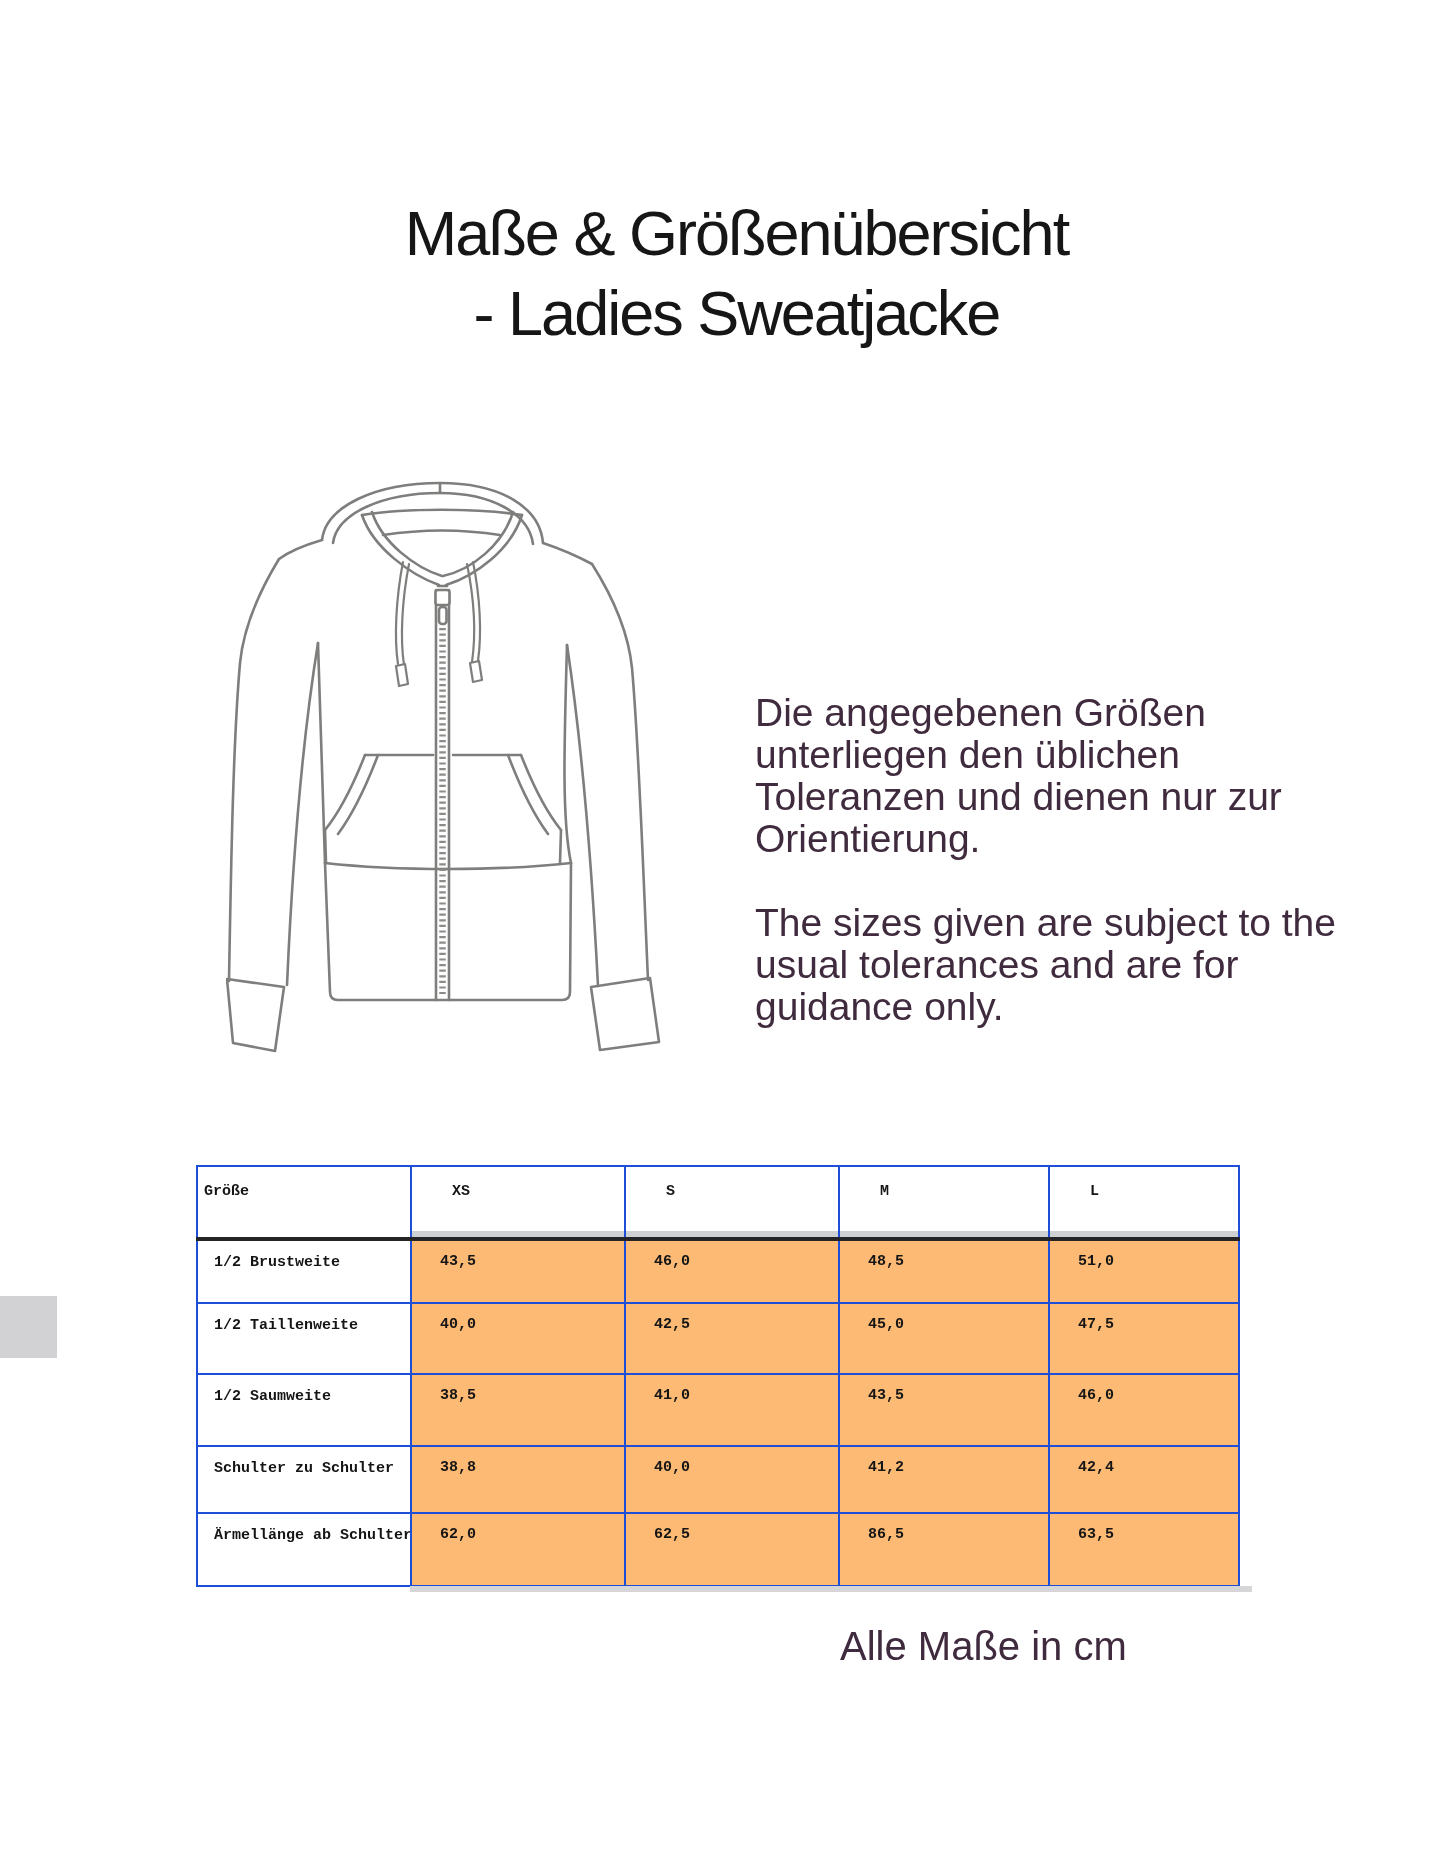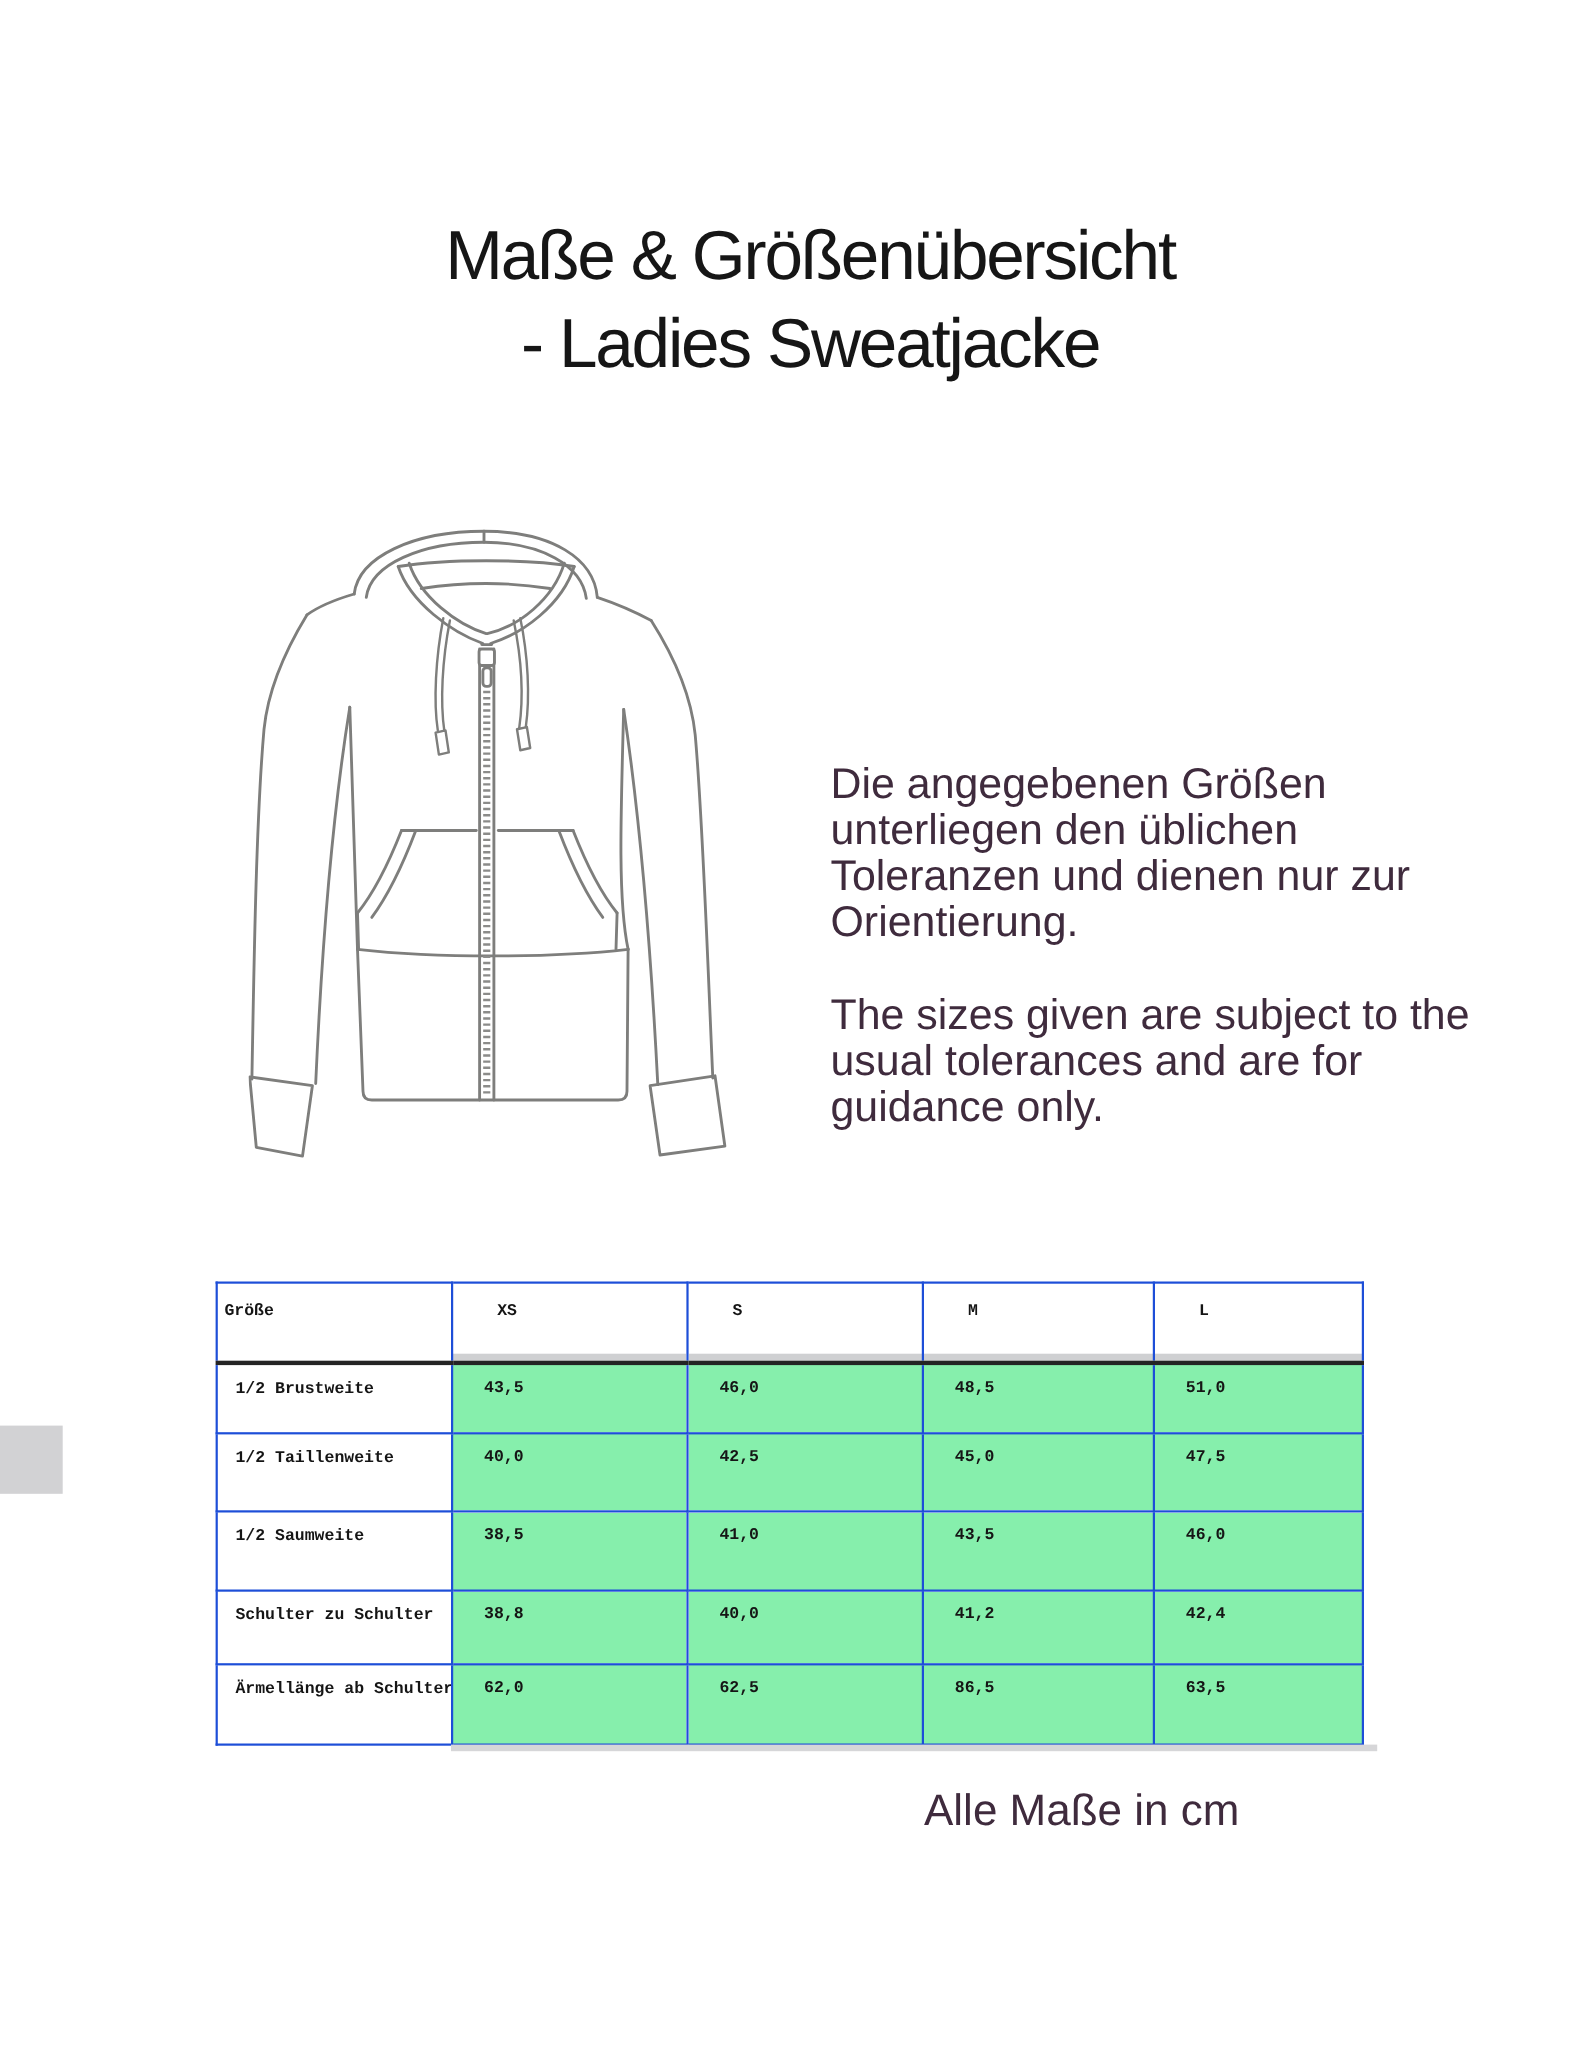--- a/index.html
+++ b/index.html
@@ -45,21 +45,21 @@
   table.size-table thead th{
     background:#ffffff;
     padding:16px 2px 0 6px;
     border-bottom:4px solid #242424;
   }
   table.size-table thead th.hv{
     padding-left:40px;
     background:linear-gradient(#ffffff calc(100% - 6px), #cfd0d2 calc(100% - 6px));
   }
   td.row-label{background:#ffffff;padding:13px 1px 0 16px;}
-  td.size-val{background:#86efac;padding:12px 4px 0 28px;}
+  td.size-val{background:#fdba74;padding:12px 4px 0 28px;}
   .bottom-strip{
     position:absolute;left:410px;top:1586px;width:842px;height:6px;
     background:#d6d6d8;
   }
   .footer-note{
     position:absolute;left:840px;top:1624px;width:400px;
     text-align:left;
     font-size:40px;line-height:44px;color:#3f2b3d;
     white-space:nowrap;
   }

